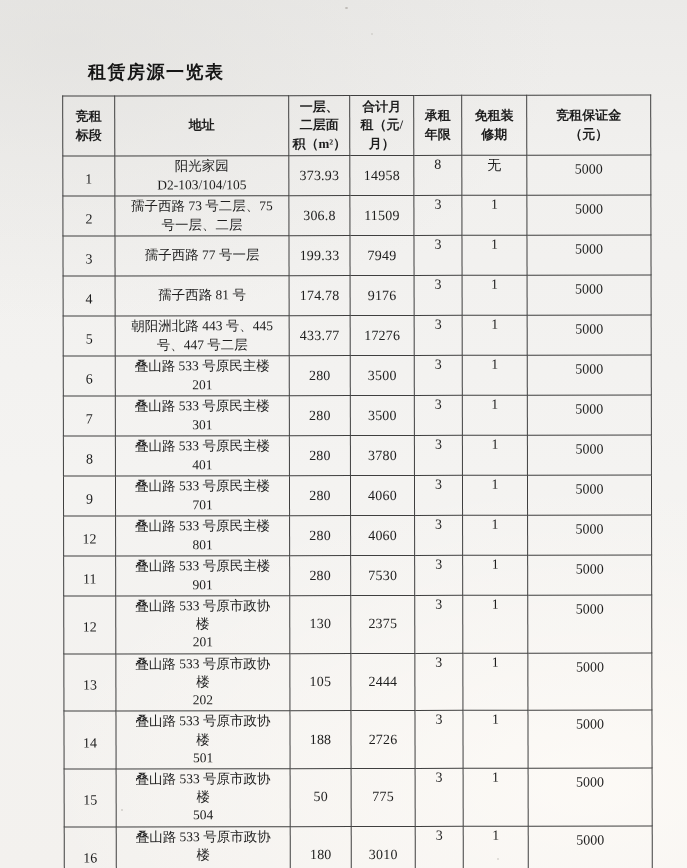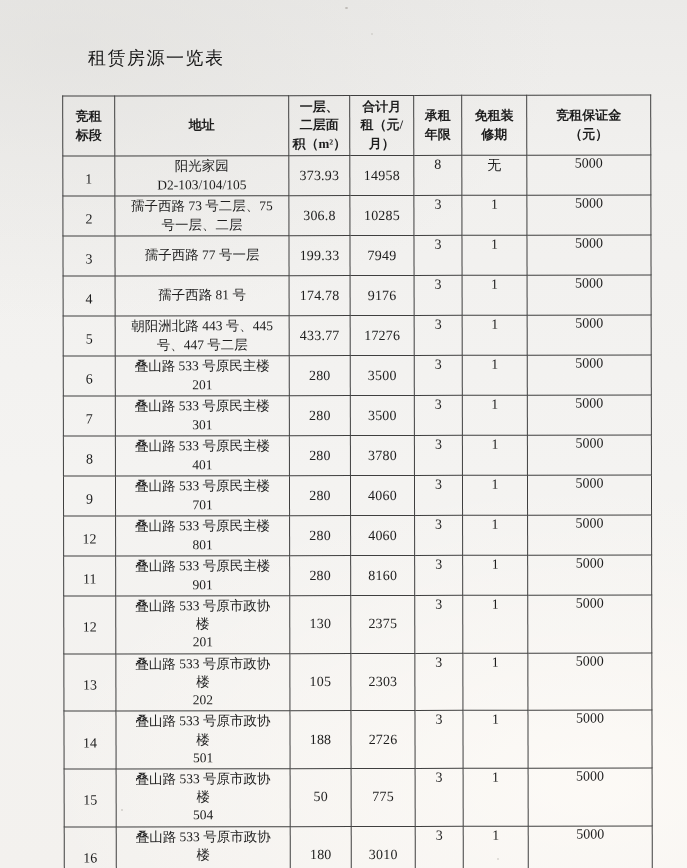--- a/index.html
+++ b/index.html
@@ -18,23 +18,23 @@
       linear-gradient(180deg, #ebeae8 0%, #f1f0ee 18%, #f4f3f1 55%, #f3f1ee 100%);
     overflow: hidden;
     color: #1e1e1e;
   }
 
   .sheet { position: absolute; inset: 0; }
 
   .doc-title {
     position: absolute;
     left: 88px;
-    top: 46px;
+    top: 60px;
     font-size: 18px;
-    font-weight: normal;
+    font-weight: bold;
     letter-spacing: 1.5px;
     color: #161616;
   }
 
   table.listing {
     position: absolute;
     left: 63px;
     top: 95px;
     width: 588px;
     border-collapse: collapse;
@@ -94,20 +94,21 @@
   td.cell-term,
   td.cell-free {
     font-size: 14px;
     vertical-align: top;
     padding-top: 1px;
   }
 
   td.cell-dep {
     font-size: 14px;
     vertical-align: top;
+    padding-top: 6px;
   }
 
   .speck {
     position: absolute;
     background: #9a978f;
     border-radius: 50%;
   }
   .speck.s1 { left: 345px; top: 7px;  width: 3px; height: 2px; opacity: .55; }
   .speck.s2 { left: 121px; top: 809px; width: 2px; height: 2px; opacity: .4; }
   .speck.s3 { left: 497px; top: 858px; width: 2px; height: 2px; opacity: .35; }
@@ -163,21 +164,21 @@
     <td class="cell-rent">14958</td>
     <td class="cell-term">8</td>
     <td class="cell-free">无</td>
     <td class="cell-dep">5000</td>
   </tr>
         <tr>
     <td class="cell-no">2</td>
     <td class="cell-addr">孺子西路 73 号二层、75
 号一层、二层</td>
     <td class="cell-area">306.8</td>
-    <td class="cell-rent">10285</td>
+    <td class="cell-rent">11509</td>
     <td class="cell-term">3</td>
     <td class="cell-free">1</td>
     <td class="cell-dep">5000</td>
   </tr>
         <tr>
     <td class="cell-no">3</td>
     <td class="cell-addr">孺子西路 77 号一层</td>
     <td class="cell-area">199.33</td>
     <td class="cell-rent">7949</td>
     <td class="cell-term">3</td>
@@ -251,41 +252,41 @@
     <td class="cell-rent">4060</td>
     <td class="cell-term">3</td>
     <td class="cell-free">1</td>
     <td class="cell-dep">5000</td>
   </tr>
         <tr>
     <td class="cell-no">11</td>
     <td class="cell-addr">叠山路 533 号原民主楼
 901</td>
     <td class="cell-area">280</td>
-    <td class="cell-rent">8160</td>
+    <td class="cell-rent">7530</td>
     <td class="cell-term">3</td>
     <td class="cell-free">1</td>
     <td class="cell-dep">5000</td>
   </tr>
         <tr>
     <td class="cell-no">12</td>
     <td class="cell-addr">叠山路 533 号原市政协楼
 201</td>
     <td class="cell-area">130</td>
     <td class="cell-rent">2375</td>
     <td class="cell-term">3</td>
     <td class="cell-free">1</td>
     <td class="cell-dep">5000</td>
   </tr>
         <tr>
     <td class="cell-no">13</td>
     <td class="cell-addr">叠山路 533 号原市政协楼
 202</td>
     <td class="cell-area">105</td>
-    <td class="cell-rent">2303</td>
+    <td class="cell-rent">2444</td>
     <td class="cell-term">3</td>
     <td class="cell-free">1</td>
     <td class="cell-dep">5000</td>
   </tr>
         <tr>
     <td class="cell-no">14</td>
     <td class="cell-addr">叠山路 533 号原市政协楼
 501</td>
     <td class="cell-area">188</td>
     <td class="cell-rent">2726</td>

